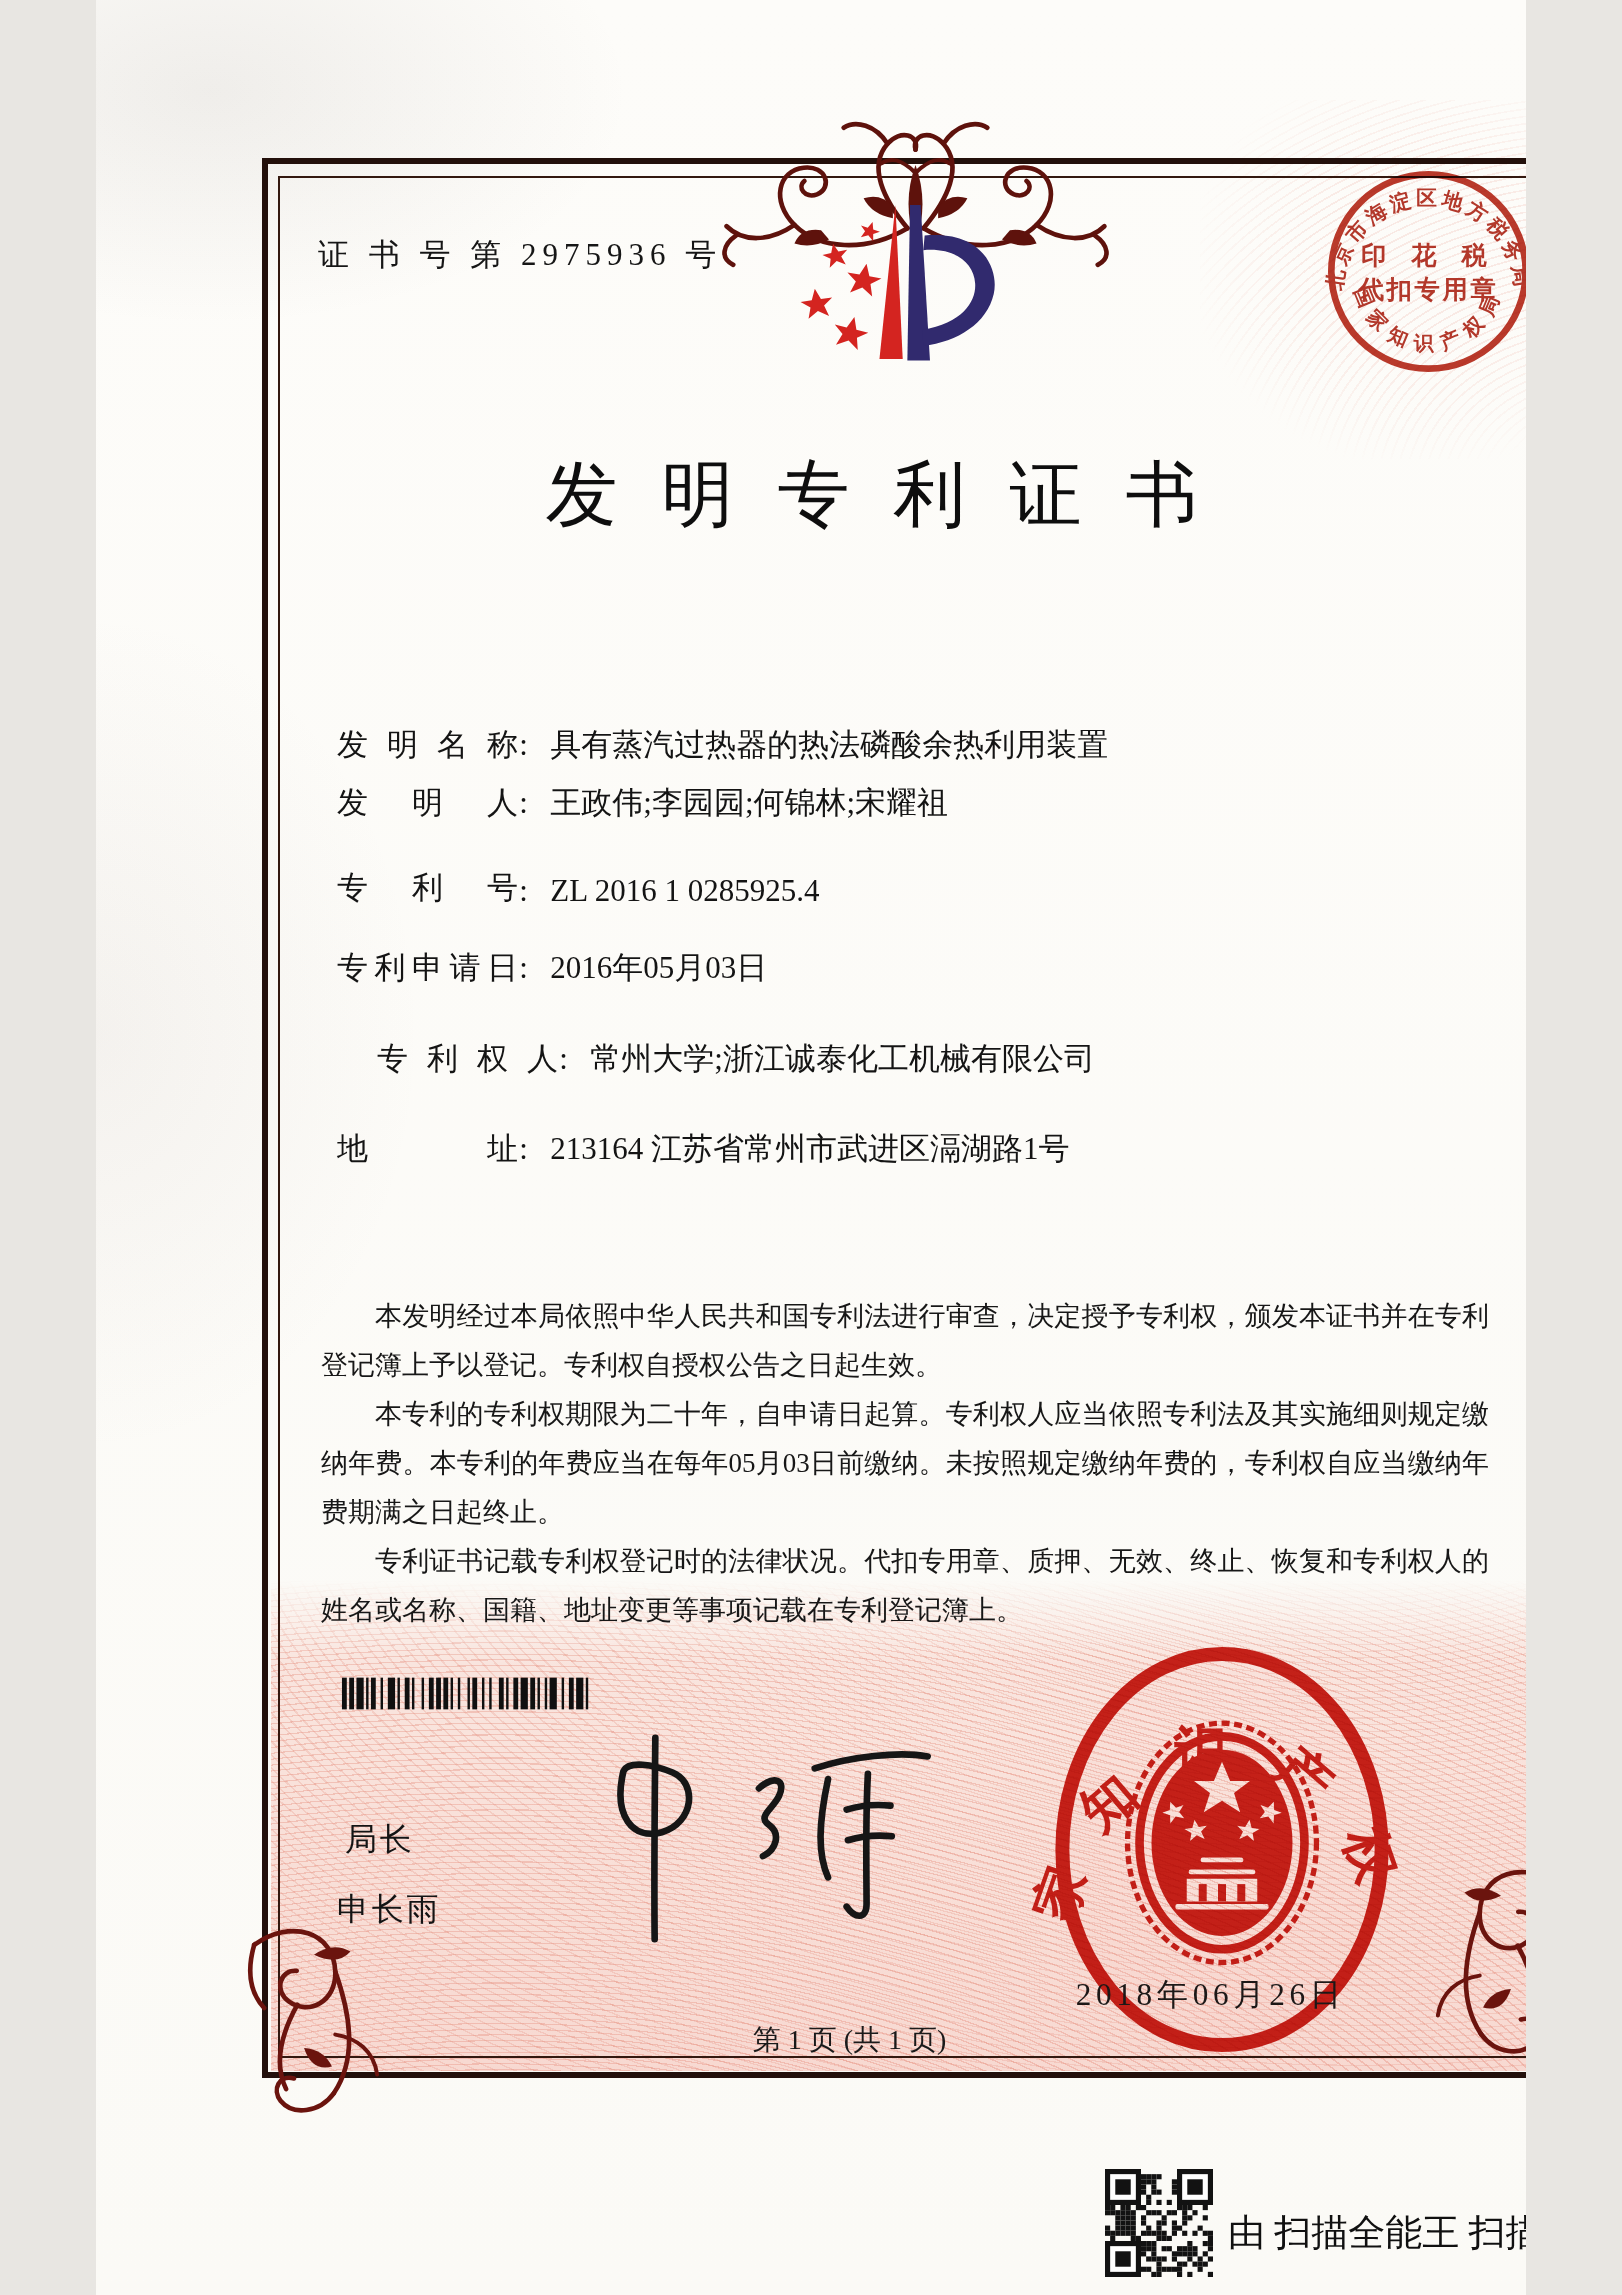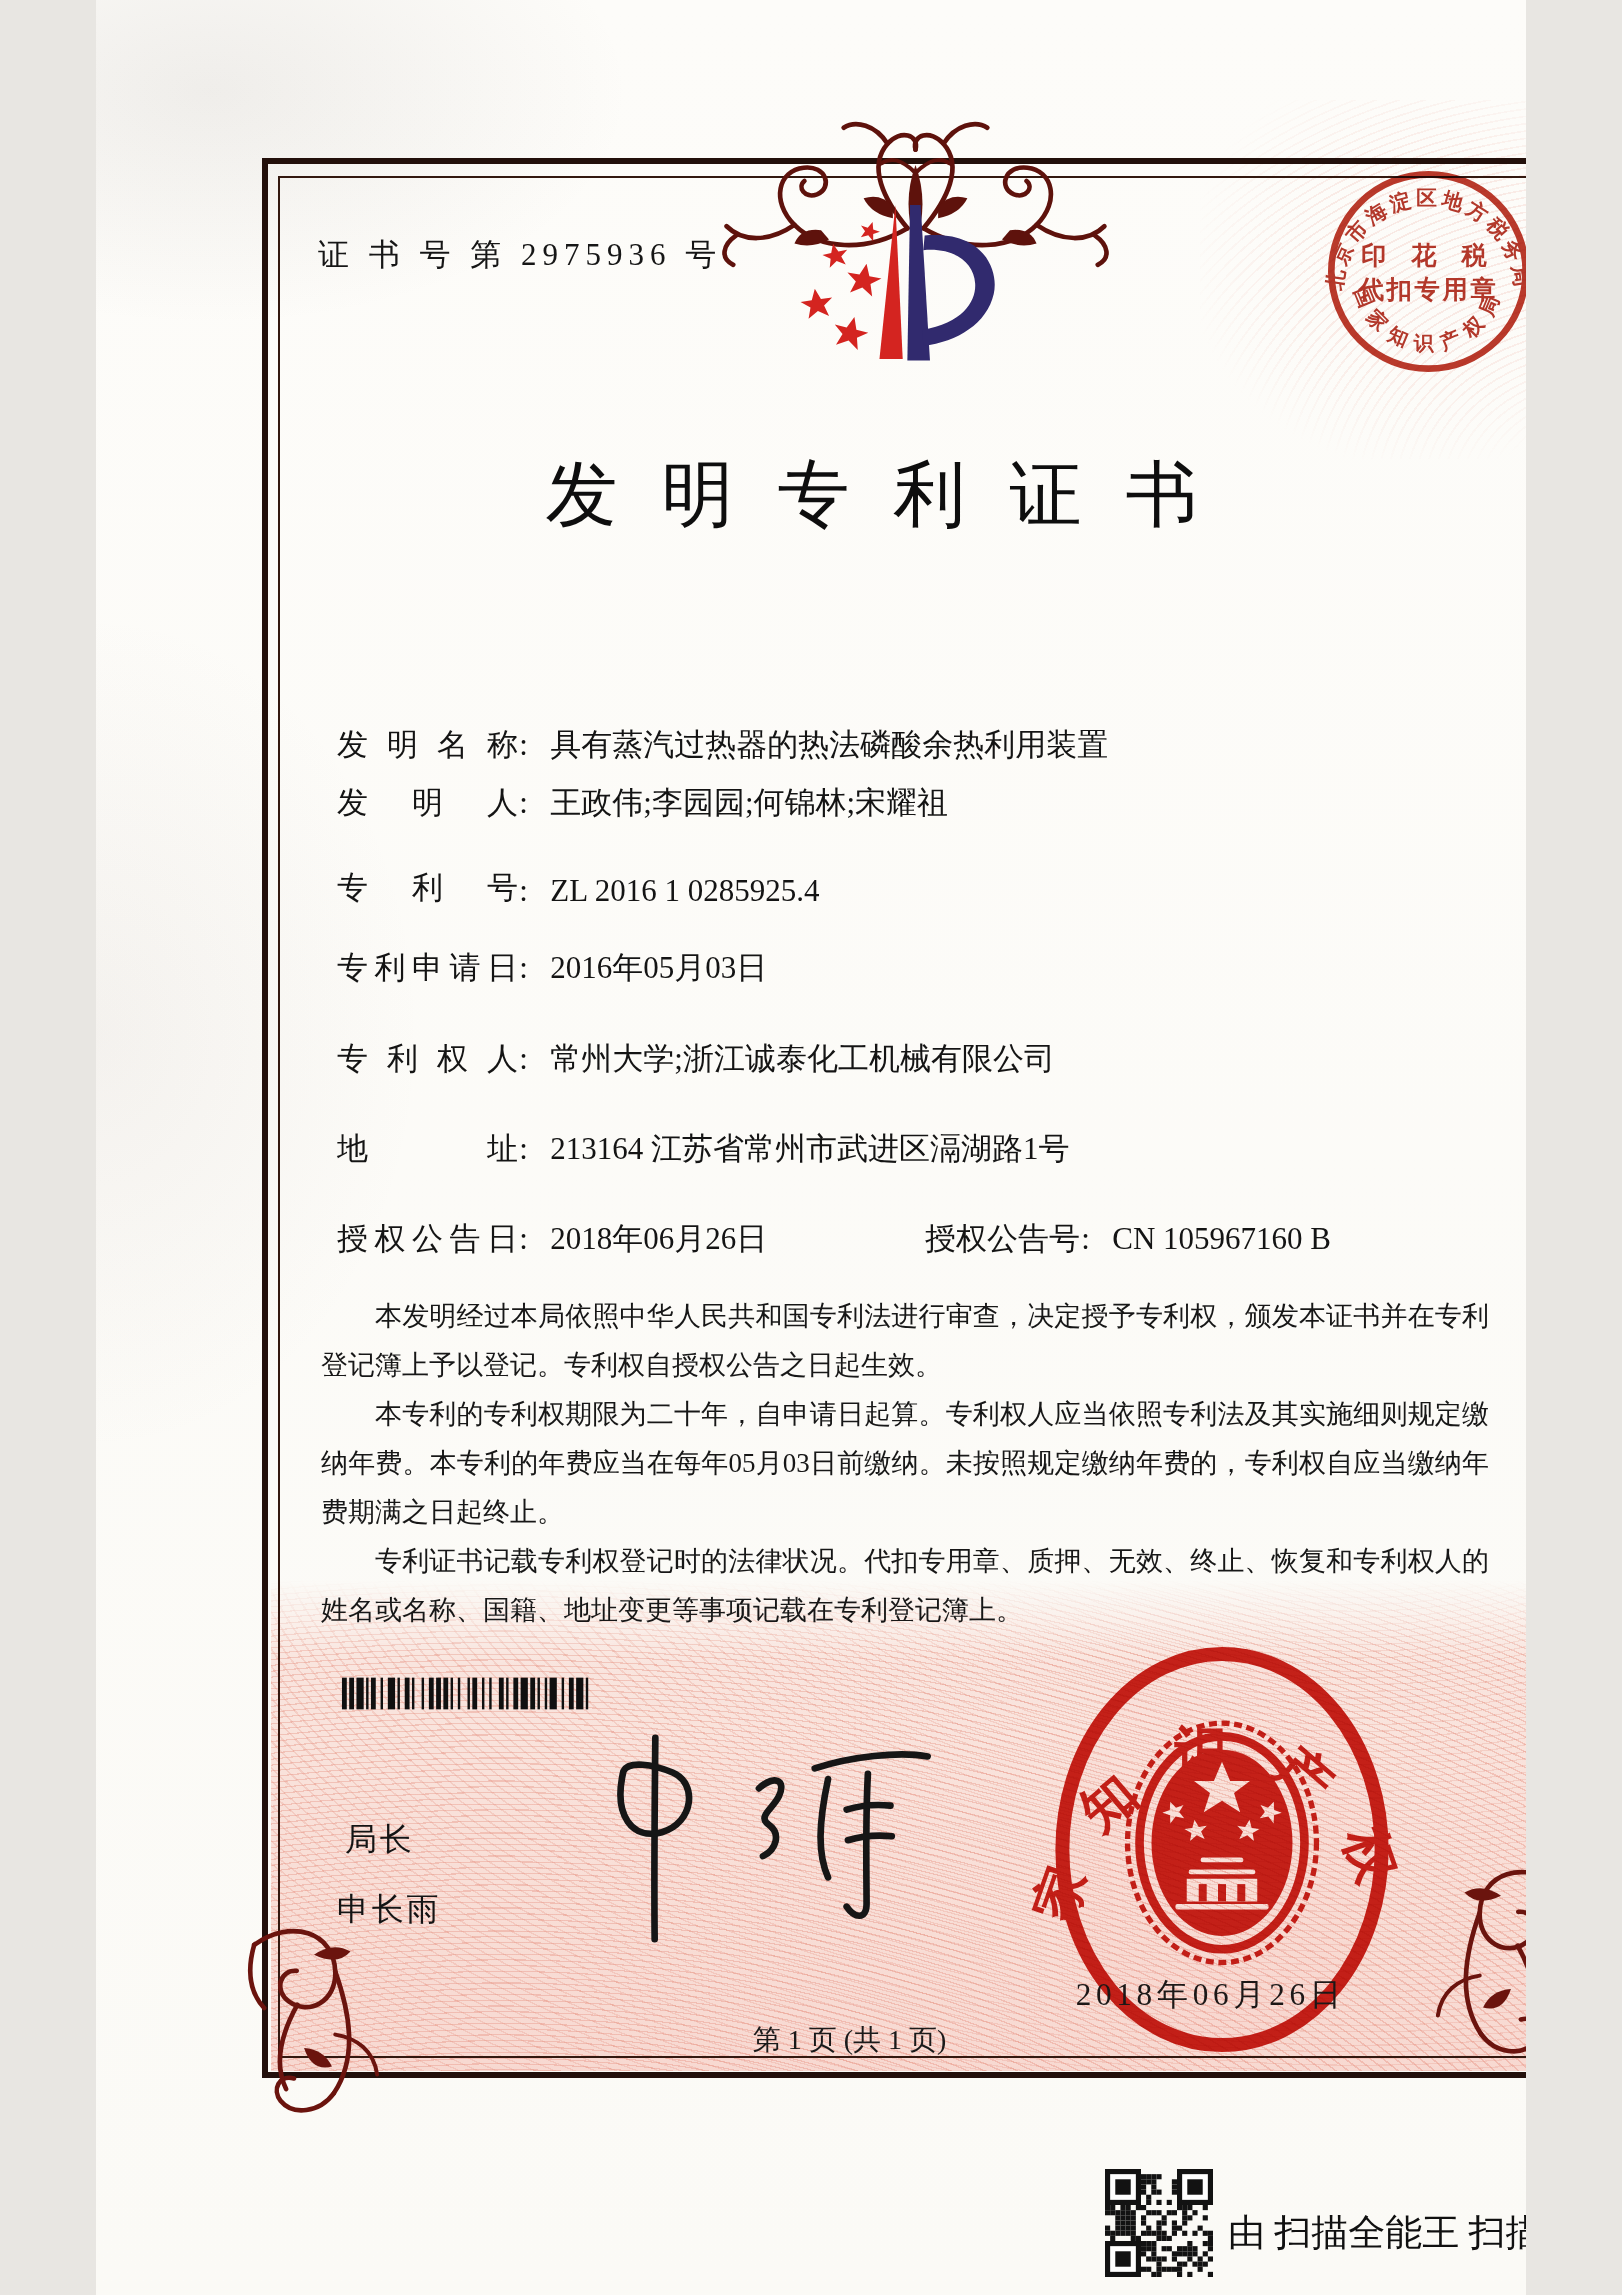--- a/index.html
+++ b/index.html
@@ -140,35 +140,27 @@
     <span class="fvalue">王政伟;李园园;何锦林;宋耀祖</span>
   </div>
   <div class="field" style="top:867px;">
     <span class="flabel">专　利　号</span><span class="fcolon">:</span>
     <span class="fvalue">ZL 2016 1 0285925.4</span>
   </div>
   <div class="field" style="top:947px;">
     <span class="flabel">专利申请日</span><span class="fcolon">:</span>
     <span class="fvalue">2016年05月03日</span>
   </div>
-  <div class="field" style="top:1038px;">
+  <div class="field" style="top:1038px;margin-left:40px;">
     <span class="flabel">专利权人</span><span class="fcolon">:</span>
     <span class="fvalue">常州大学;浙江诚泰化工机械有限公司</span>
   </div>
   <div class="field" style="top:1128px;">
     <span class="flabel">地　　址</span><span class="fcolon">:</span>
     <span class="fvalue">213164 江苏省常州市武进区滆湖路1号</span>
-  </div>
-  <div class="field" style="top:1218px;">
-    <span class="flabel">授权公告日</span><span class="fcolon">:</span>
-    <span class="fvalue">2018年06月26日</span>
-    <span class="field2">
-      <span class="flabel2">授权公告号</span><span class="fcolon">:</span>
-      <span class="fvalue">CN 105967160 B</span>
-    </span>
   </div>
 
   <div class="body-text">
     <p>本发明经过本局依照中华人民共和国专利法进行审查，决定授予专利权，颁发本证书并在专利登记簿上予以登记。专利权自授权公告之日起生效。</p>
     <p>本专利的专利权期限为二十年，自申请日起算。专利权人应当依照专利法及其实施细则规定缴纳年费。本专利的年费应当在每年05月03日前缴纳。未按照规定缴纳年费的，专利权自应当缴纳年费期满之日起终止。</p>
     <p>专利证书记载专利权登记时的法律状况。代扣专用章、质押、无效、终止、恢复和专利权人的姓名或名称、国籍、地址变更等事项记载在专利登记簿上。</p>
   </div>
 
   <svg id="barcode-svg" width="253" height="37" style="left:245px;top:1675px;" viewBox="0 0 380 56">
       <rect x="0.00" y="4" width="7.31" height="48" fill="#101010"></rect>

